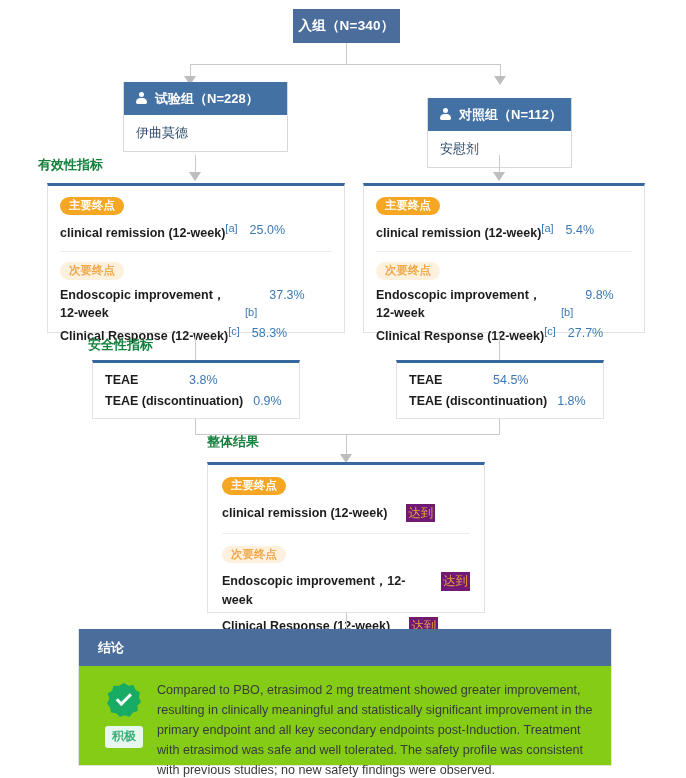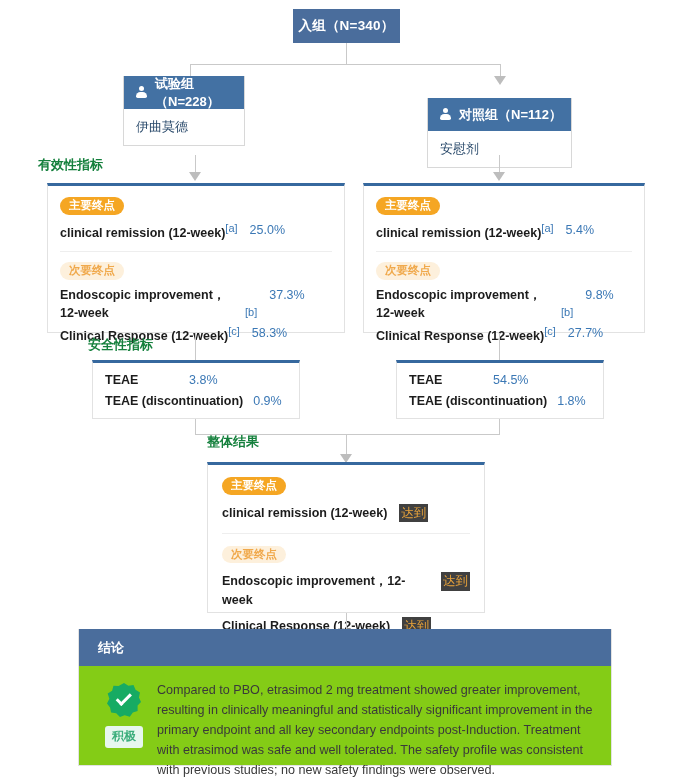--- a/index.html
+++ b/index.html
@@ -148,22 +148,22 @@
     color: #3b78b5;
     font-weight: normal;
     font-size: 12.5px;
     margin-left: 12px;
     white-space: nowrap;
   }
   .val-reached {
     color: #e9a33a;
     font-weight: normal;
     font-size: 12.5px;
-    margin-left: 12px;
-    background: #404040;
+    margin-left: 19px;
+    background: #701a75;
     padding: 0 2px;
     white-space: nowrap;
   }
   .divider {
     height: 1px;
     background: #eeeeee;
     margin: 9px 0 8px 0;
   }
 
   
@@ -260,21 +260,21 @@
     <span>入组（N=340）</span>
   </div>
 
   <div class="line vline" style="left:346px; top:43px; height:22px;"></div>
   <div class="line hline" style="left:190px; top:64px; width:311px;"></div>
   <div class="line vline" style="left:190px; top:64px; height:14px;"></div>
   <div class="line vline" style="left:500px; top:64px; height:14px;"></div>
   <div class="arrow" style="left:184px; top:76px;"></div>
   <div class="arrow" style="left:494px; top:76px;"></div>
 
-  <div class="group-box" style="left:123px; top:76px; width:122px;">
+  <div class="group-box" style="left:123px; top:82px; width:165px;text-align:center;">
     <div class="group-head">
       <span class="person-ico"></span>
       <span>试验组（N=228）</span>
     </div>
     <div class="group-body">伊曲莫德</div>
   </div>
 
   <div class="group-box" style="left:427px; top:98px; width:145px;">
     <div class="group-head">
       <span class="person-ico"></span>

